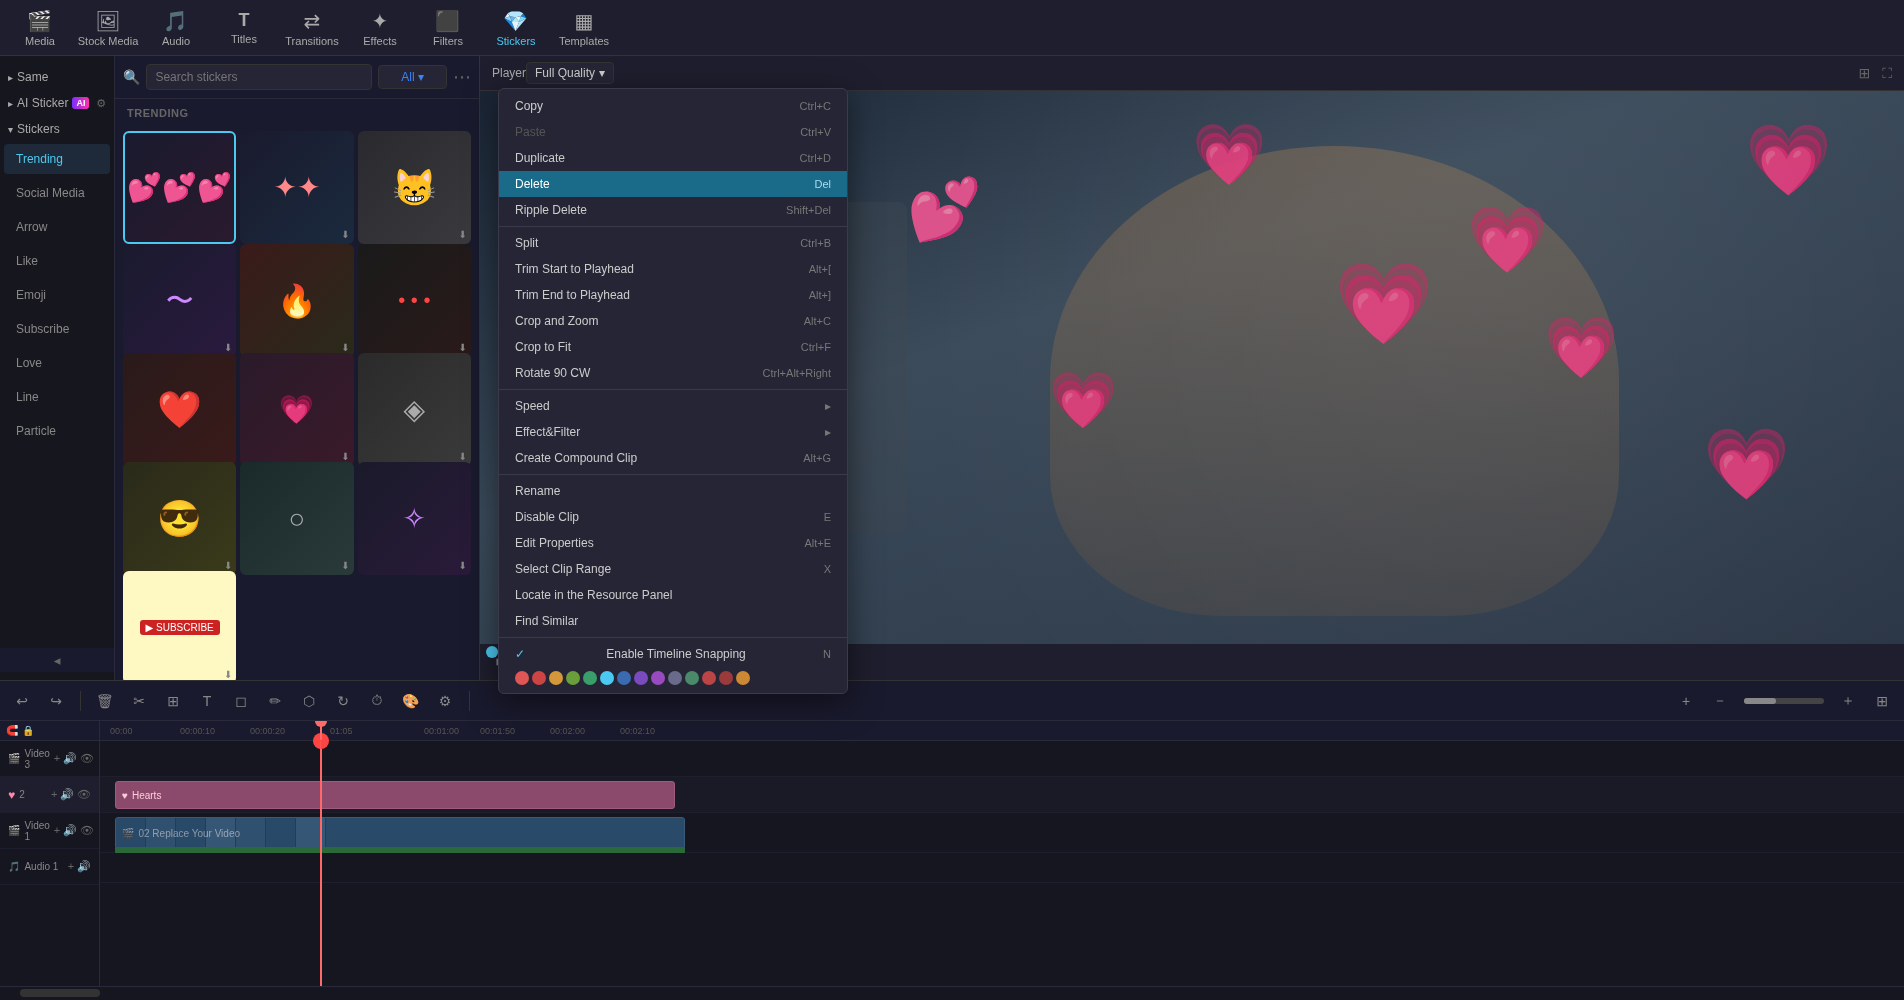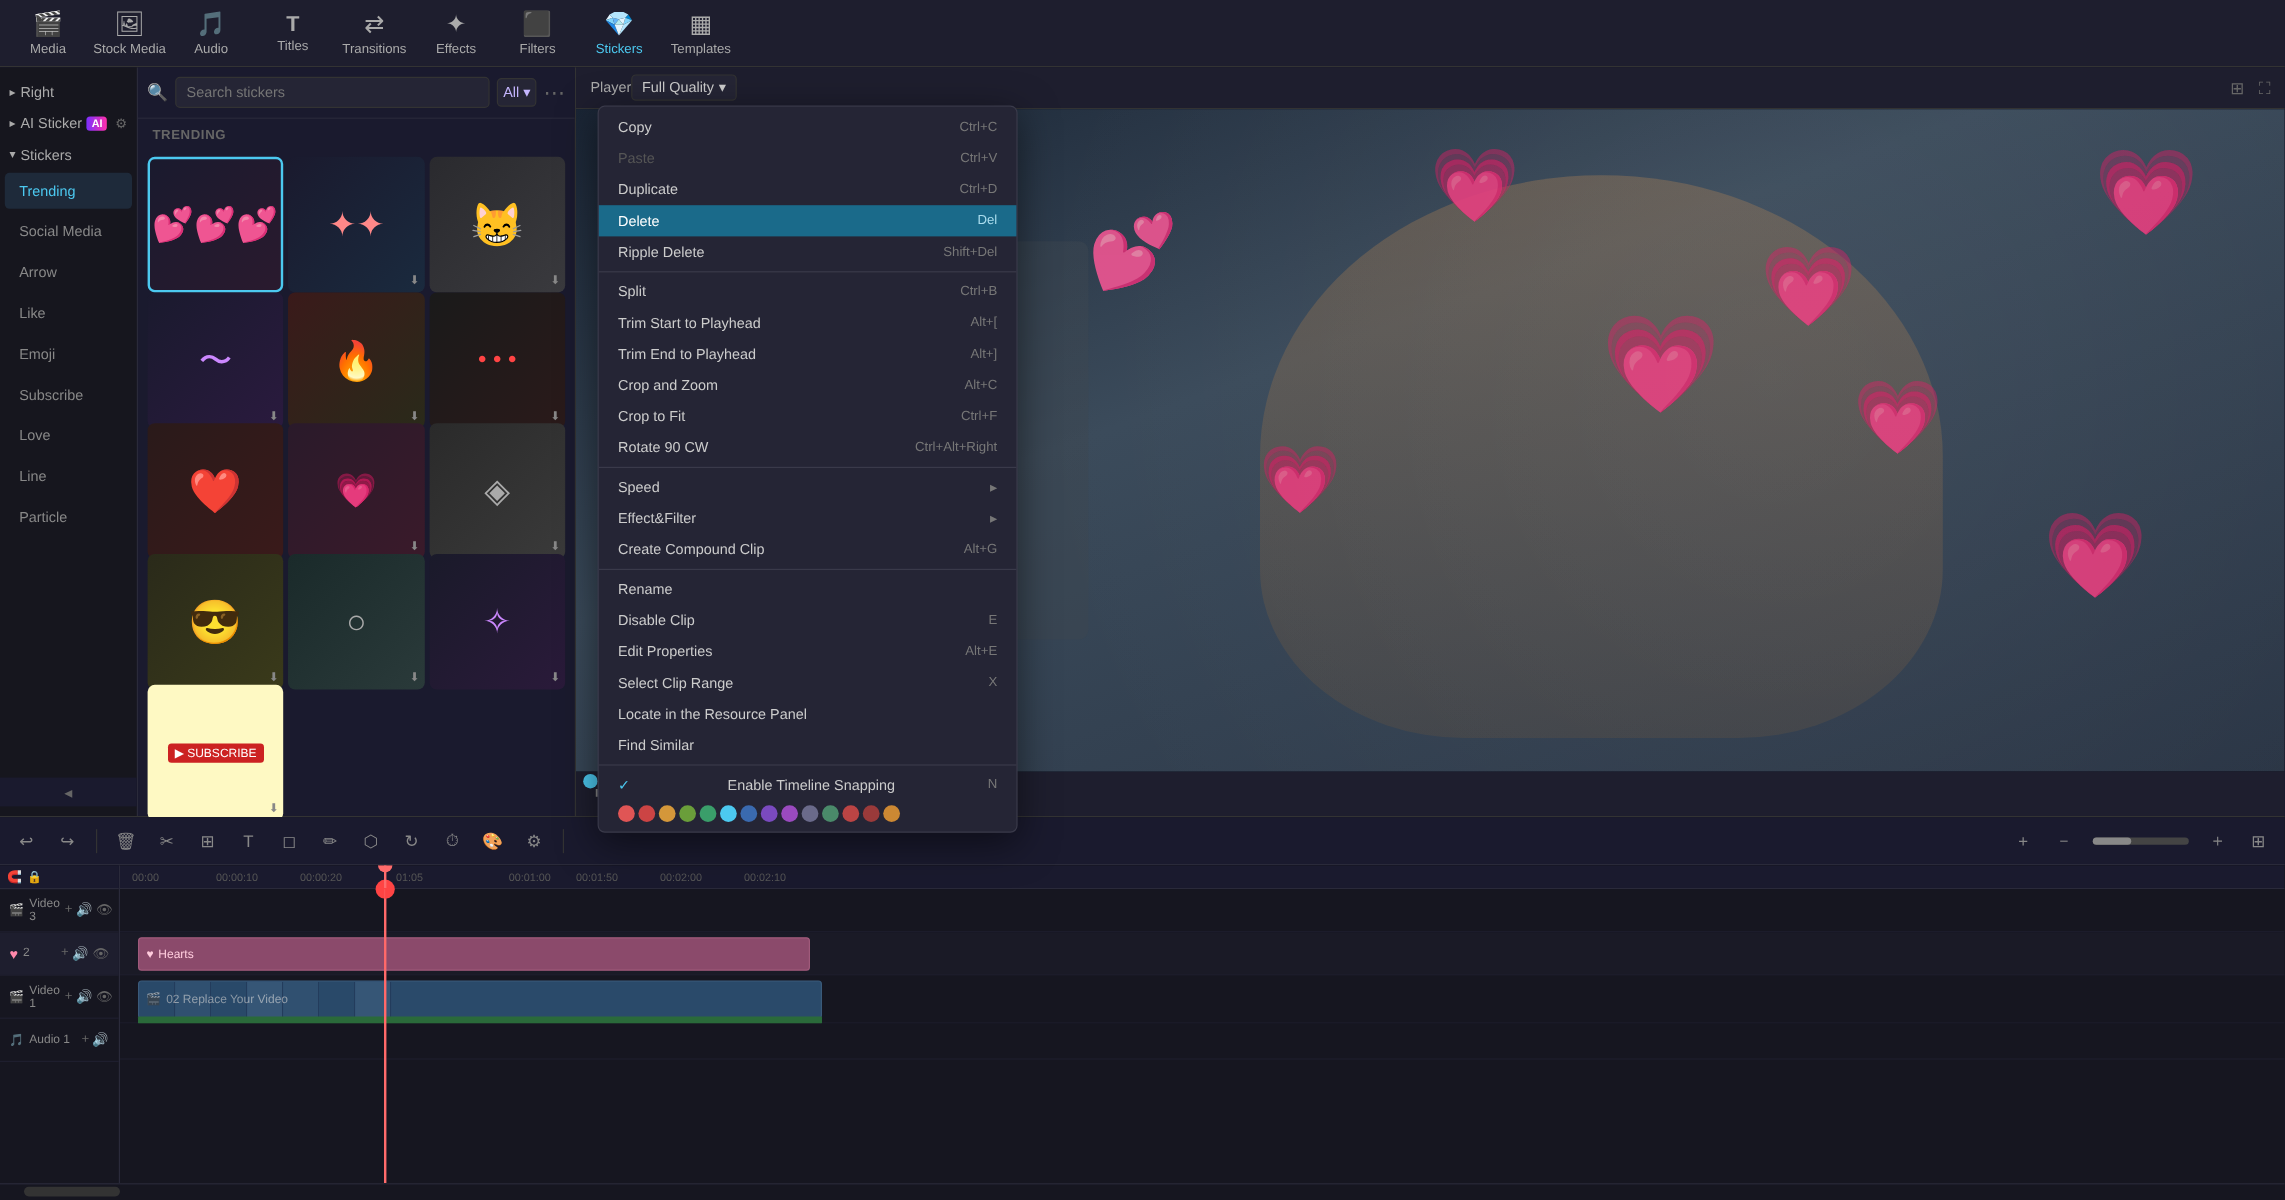--- a/index.html
+++ b/index.html
@@ -26,21 +26,21 @@
     .sidebar { width: 115px; background: #16161e; border-right: 1px solid #2a2a3a; display: flex; flex-direction: column; padding: 8px 0; flex-shrink: 0; }
     .sidebar-item { padding: 8px 12px; cursor: pointer; font-size: 12px; color: #888; border-radius: 4px; margin: 2px 4px; }
     .sidebar-item.active { color: #4cc9f0; background: #1e2a3a; }
     .sidebar-section { display: flex; align-items: center; gap: 4px; padding: 6px 8px; color: #aaa; cursor: pointer; }
 
     
     .sticker-area { flex: 1; display: flex; flex-direction: column; overflow: hidden; }
     .search-bar { display: flex; align-items: center; padding: 8px; background: #1a1a2e; border-bottom: 1px solid #2a2a3a; gap: 6px; }
     .search-input { flex: 1; background: #252535; border: 1px solid #333; border-radius: 4px; padding: 5px 8px; color: #ccc; font-size: 12px; outline: none; }
     .search-icon { color: #666; font-size: 14px; }
-    .filter-btn { background: #252535; border: 1px solid #333; border-radius: 4px; padding: 4px 4px; color: #c4b5fd; cursor: pointer; font-size: 12px; }
+    .filter-btn { background: #252535; border: 1px solid #333; border-radius: 4px; padding: 4px 22px; color: #3b82f6; cursor: pointer; font-size: 12px; }
     .more-btn { background: none; border: none; color: #666; cursor: pointer; font-size: 18px; }
 
     .trending-label { padding: 8px 12px; font-size: 11px; color: #666; font-weight: bold; letter-spacing: 0.5px; }
 
     .sticker-grid { display: grid; grid-template-columns: repeat(3, 1fr); gap: 4px; padding: 4px 8px; overflow-y: auto; flex: 1; }
     .sticker-cell { background: #252535; border-radius: 6px; aspect-ratio: 1; display: flex; align-items: center; justify-content: center; cursor: pointer; position: relative; overflow: hidden; }
     .sticker-cell.selected { border: 2px solid #4cc9f0; }
     .sticker-cell .download-icon { position: absolute; bottom: 4px; right: 4px; font-size: 10px; color: #888; }
 
     
@@ -178,21 +178,21 @@
 </div>
 
 <div class="main-area">
 
   <div class="left-panel" style="display:flex;flex-direction:row;">
 
     <div class="sidebar">
 
       <div class="sidebar-section">
         <span style="font-size:10px;">▸</span>
-        <span>Right</span>
+        <span>Same</span>
       </div>
 
       <div class="sidebar-section">
         <span style="font-size:10px;">▸</span>
         <span>AI Sticker</span>
         <span class="ai-badge">AI</span>
         <span style="margin-left:auto;font-size:11px;color:#666;">⚙</span>
       </div>
 
       <div class="sidebar-section">

